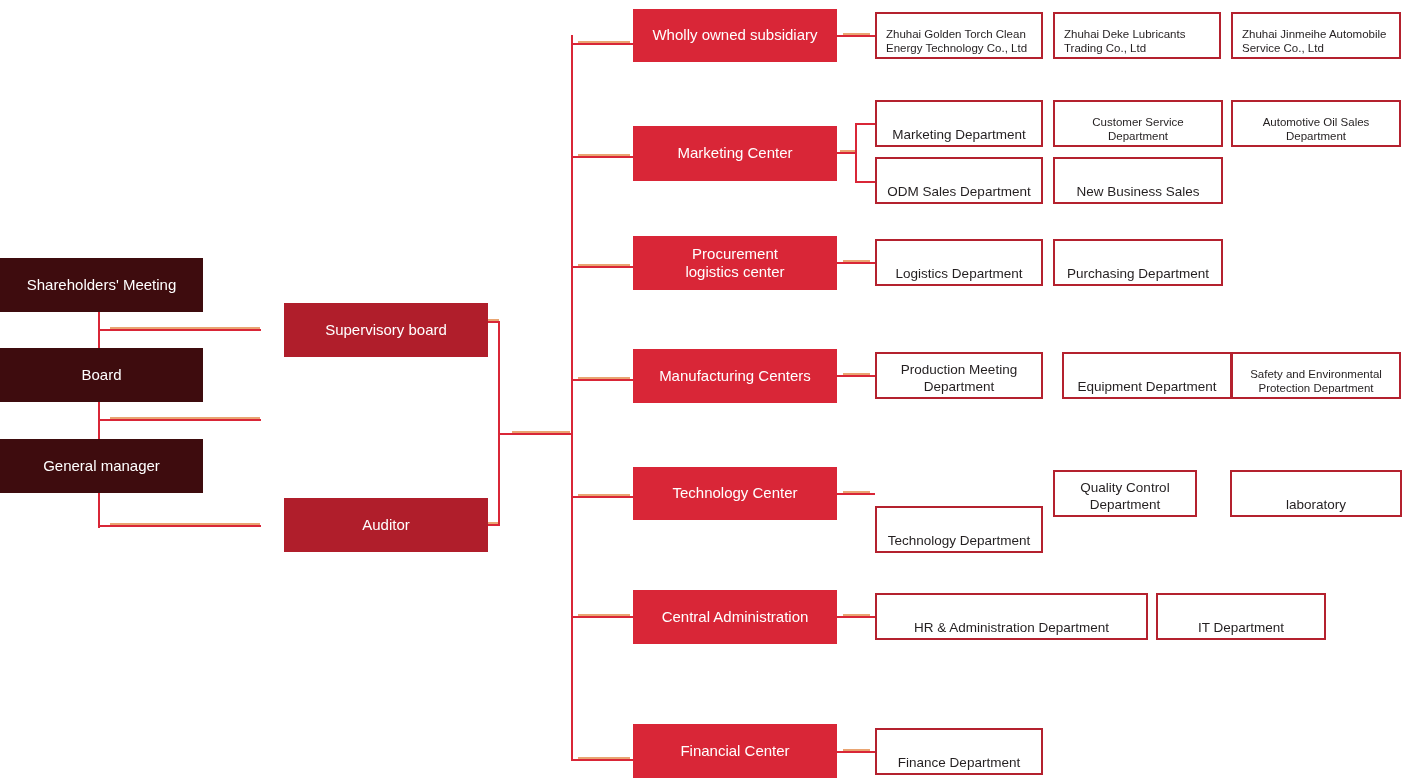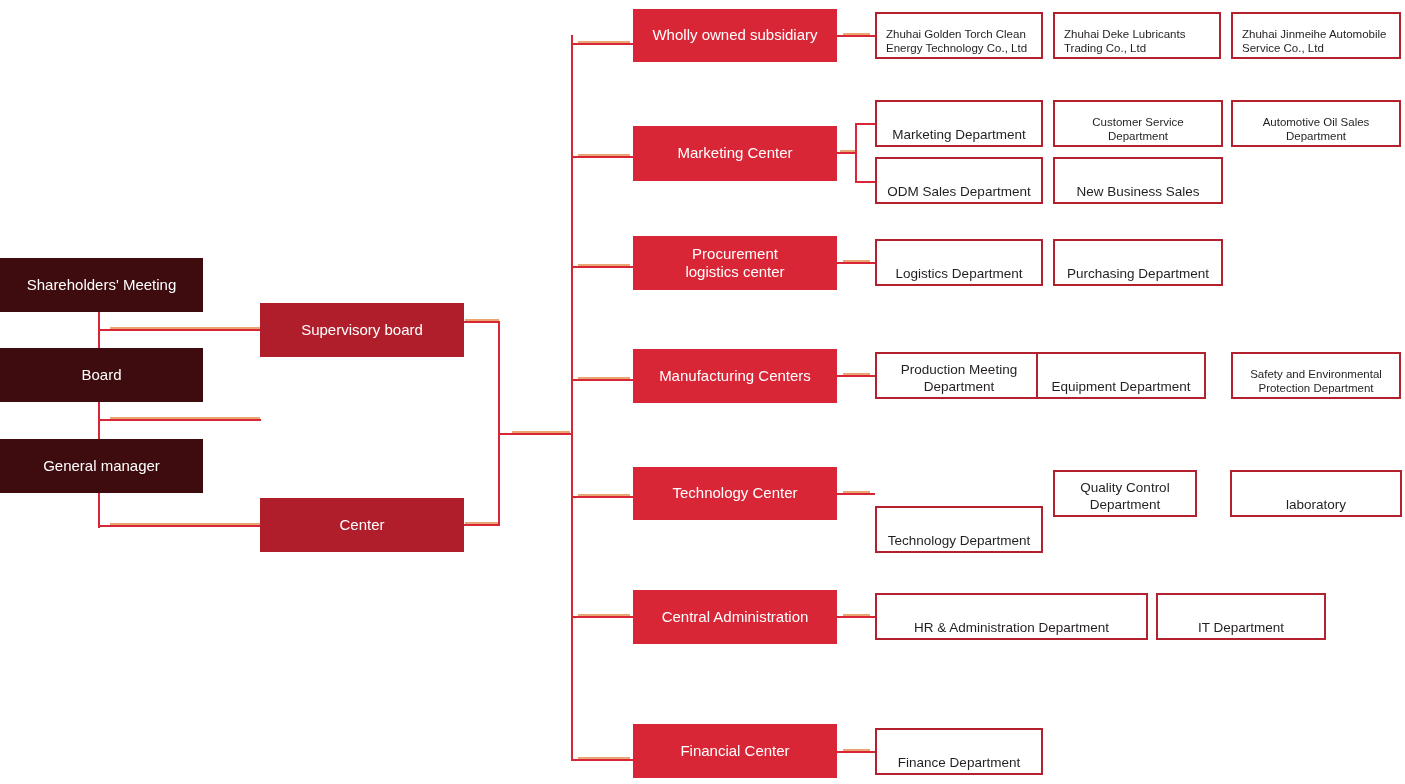--- a/index.html
+++ b/index.html
@@ -38,20 +38,21 @@
     font-size: 15px;
     border: none;
   }
 
   
   .node--staff {
     background: #B01E2B;
     color: #ffffff;
     font-size: 15px;
     border: none;
+    margin-left: 24px;
   }
 
   
   .node--center {
     background: #D92637;
     color: #ffffff;
     font-size: 15px;
     border: none;
   }
 
@@ -168,21 +169,21 @@
   <div class="node node--gov" style="left:0px; top:439px; width:203px; height:54px;">
     <span>General manager</span>
   </div>
 
   <div class="node node--staff" style="left:260px; top:303px; width:204px; height:54px;">
     <span>Supervisory board</span>
   </div>
 
 
   <div class="node node--staff" style="left:260px; top:498px; width:204px; height:54px;">
-    <span>Center</span>
+    <span>Auditor</span>
   </div>
 
   <div class="node node--center" style="left:633px; top:9px; width:204px; height:53px;">
     <span>Wholly owned subsidiary</span>
   </div>
 
   <div class="node node--center" style="left:633px; top:126px; width:204px; height:55px;">
     <span>Marketing Center</span>
   </div>
 
@@ -238,21 +239,21 @@
   <div class="node node--dept" style="left:875px; top:239px; width:168px; height:47px;">
     <span>Logistics Department</span>
   </div>
   <div class="node node--dept" style="left:1053px; top:239px; width:170px; height:47px;">
     <span>Purchasing Department</span>
   </div>
 
   <div class="node node--dept" style="left:875px; top:352px; width:168px; height:47px;">
     <span>Production Meeting Department</span>
   </div>
-  <div class="node node--dept" style="left:1036px; top:352px; width:170px; height:47px;">
+  <div class="node node--dept" style="left:1062px; top:352px; width:170px; height:47px;">
     <span>Equipment Department</span>
   </div>
   <div class="node node--dept small" style="left:1231px; top:352px; width:170px; height:47px;">
     <span>Safety and Environmental Protection Department</span>
   </div>
 
   <div class="node node--dept" style="left:875px; top:470px; width:168px; height:47px;margin-top:36px;">
     <span>Technology Department</span>
   </div>
   <div class="node node--dept" style="left:1053px; top:470px; width:144px; height:47px;">

